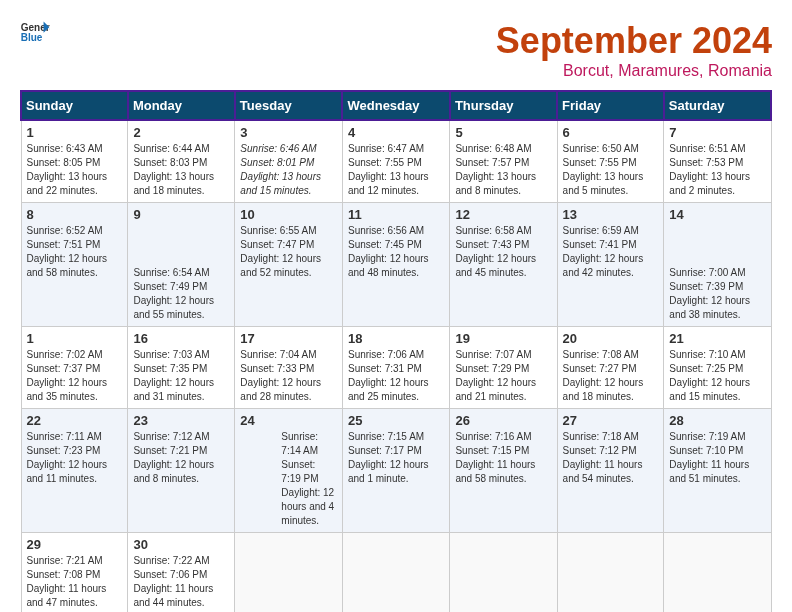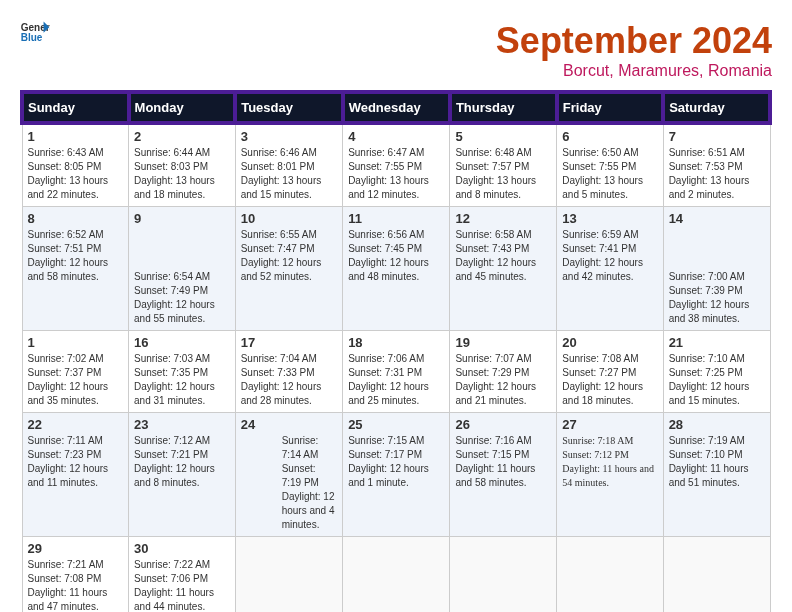--- a/index.html
+++ b/index.html
@@ -27,27 +27,27 @@
     }
     .title-section { text-align: right; }
     .calendar-title { font-size: 36px; font-weight: bold; color: #c2410c; }
     .calendar-subtitle { font-size: 16px; color: #be185d; }
     .calendar-table {
       width: 100%;
       border-collapse: collapse;
       font-size: 11px;
     }
     .calendar-table th {
-      background-color: #0f172a;
+      background-color: #0c4a6e;
       color: #fff;
       padding: 6px 4px;
       text-align: left;
       font-size: 13px;
       font-weight: bold;
-      border: 4px solid #4c1d95;
+      border: 2px solid #4c1d95;
     }
     .calendar-table td {
       border: 1px solid #ccc;
       padding: 4px 5px;
       vertical-align: top;
       width: 108px;
       min-height: 70px;
       background: #fff;
     }
     .calendar-table tr:nth-child(even) td {
@@ -105,21 +105,21 @@
 Daylight: 13 hours and 22 minutes.</div>
         </td>
         <td>
           <span class="day-number">2</span>
           <div class="day-info" style="white-space: pre-line;">Sunrise: 6:44 AM
 Sunset: 8:03 PM
 Daylight: 13 hours and 18 minutes.</div>
         </td>
         <td>
           <span class="day-number">3</span>
-          <div class="day-info" style="white-space: pre-line;">Sunrise: 6:46 AM
+          <div class="day-info" style="white-space: pre-line; font-style: italic;">Sunrise: 6:46 AM
 Sunset: 8:01 PM
 Daylight: 13 hours and 15 minutes.</div>
         </td>
         <td>
           <span class="day-number">4</span>
           <div class="day-info" style="white-space: pre-line;">Sunrise: 6:47 AM
 Sunset: 7:55 PM
 Daylight: 13 hours and 12 minutes.</div>
         </td>
         <td>
@@ -255,21 +255,21 @@
 Daylight: 12 hours and 1 minute.</div>
         </td>
         <td>
           <span class="day-number">26</span>
           <div class="day-info" style="white-space: pre-line;">Sunrise: 7:16 AM
 Sunset: 7:15 PM
 Daylight: 11 hours and 58 minutes.</div>
         </td>
         <td>
           <span class="day-number">27</span>
-          <div class="day-info" style="white-space: pre-line; font-family: Liberation Serif, serif;">Sunrise: 7:18 AM
+          <div class="day-info" style="white-space: pre-line;">Sunrise: 7:18 AM
 Sunset: 7:12 PM
 Daylight: 11 hours and 54 minutes.</div>
         </td>
         <td>
           <span class="day-number">28</span>
           <div class="day-info" style="white-space: pre-line;">Sunrise: 7:19 AM
 Sunset: 7:10 PM
 Daylight: 11 hours and 51 minutes.</div>
         </td>
       </tr>

